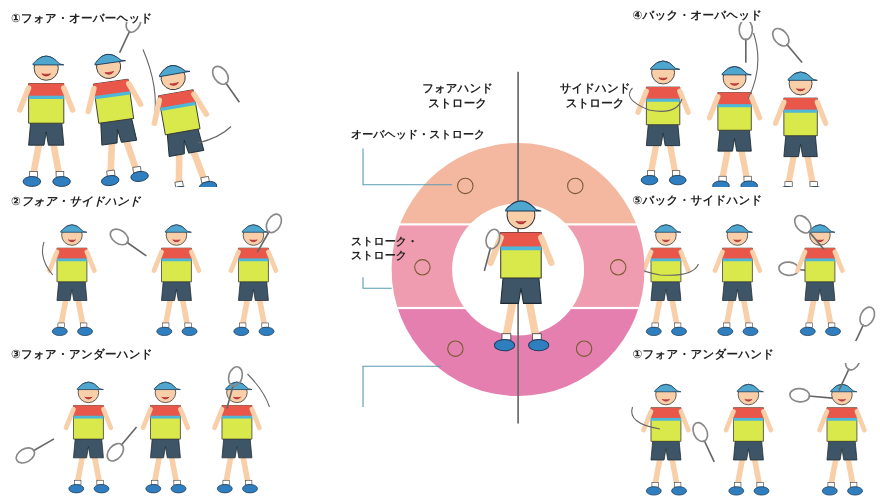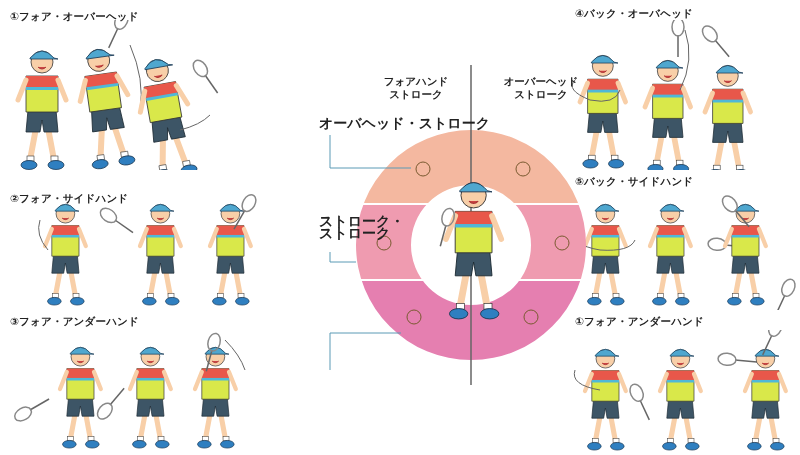--- a/index.html
+++ b/index.html
@@ -1,26 +1,26 @@
 <!DOCTYPE html>
 <html><head>
 <meta charset="utf-8">
 <style>
   html, body { margin:0; padding:0; background:#ffffff; }
   body { width:800px; height:455px; position:relative; overflow:hidden; font-family:"DejaVu Sans", sans-serif; }
   .section-title { position:absolute; font-size:10.5px; font-weight:bold; color:#222; white-space:nowrap; letter-spacing:0.2px; }
   .panel { position:absolute; }
-  .center-label { position:absolute; font-size:14px; font-weight:bold; color:#222; white-space:nowrap; line-height:12px; }
+  .center-label { position:absolute; font-size:10px; font-weight:bold; color:#222; white-space:nowrap; line-height:12px; }
   .header-label { position:absolute; font-size:10.5px; font-weight:bold; color:#222; text-align:center; line-height:13px; }
 </style>
 </head>
 <body>
 
 <div class="section-title" style="left:10px; top:10px;">①フォア・オーバーヘッド</div>
-<div class="section-title" style="left:10px; top:192px;">②フォア・サイドハンド</div>
+<div class="section-title" style="left:10px; top:176px;font-style:italic;">②フォア・サイドハンド</div>
 <div class="section-title" style="left:10px; top:315px;text-align:center;">③フォア・アンダーハンド</div>
 
 <div class="section-title" style="left:575px; top:7px;">④バック・オーバヘッド</div>
 <div class="section-title" style="left:575px; top:175px;">⑤バック・サイドハンド</div>
 <div class="section-title" style="left:575px; top:315px;">①フォア・アンダーハンド</div>
 
 <svg width="0" height="0" style="position:absolute">
   <defs>
     <g id="player">
 
@@ -222,21 +222,21 @@
       <circle cx="103" cy="252" r="7"></circle>
       <circle cx="220" cy="252" r="7"></circle>
     </g>
   </svg>
 
   <div class="header-label" style="left:55px; top:10px; width:100px;">
     <span>フォアハンド</span><br>
     <span>ストローク</span>
   </div>
   <div class="header-label" style="left:180px; top:10px; width:100px;">
-    <span>オーバーヘッド</span><br>
+    <span>サイドハンド</span><br>
     <span>ストローク</span>
   </div>
 
   <div class="center-label" style="left:8px; top:52px;">オーバヘッド・ストローク</div>
   <div class="center-label" style="left:8px; top:150px;">
     <span>ストローク・</span><br>
     <span>ストローク</span>
   </div>
 
 </div>

